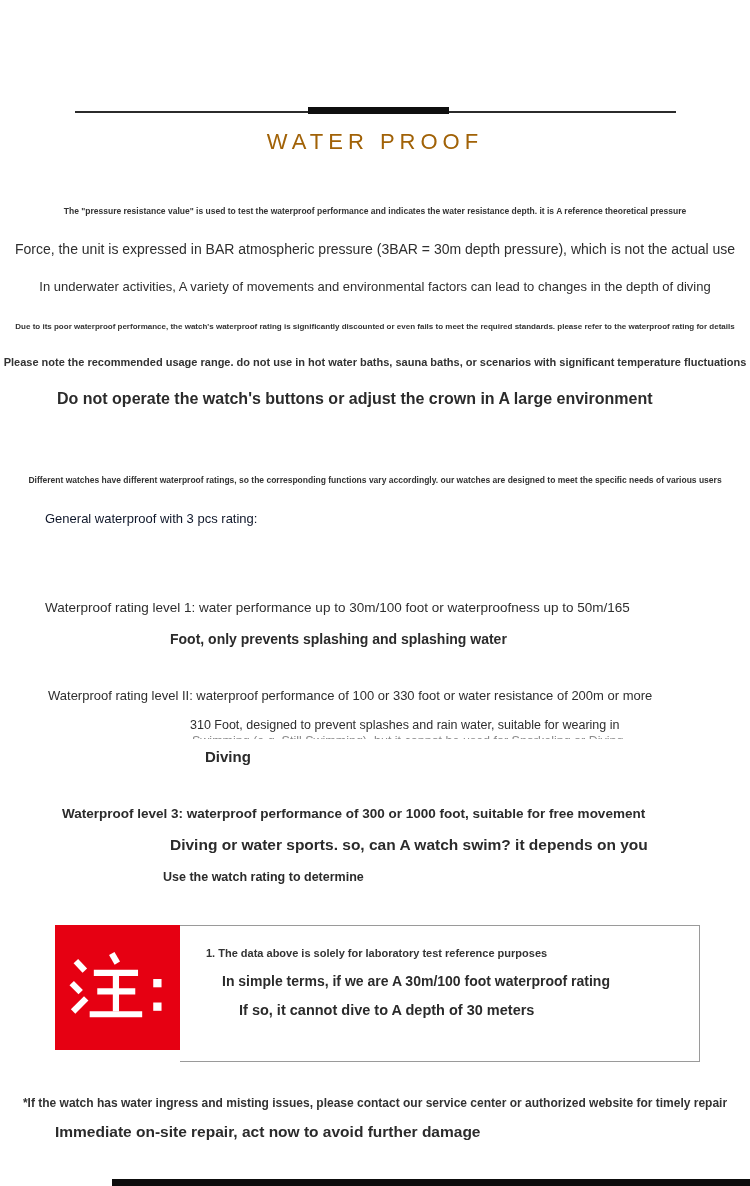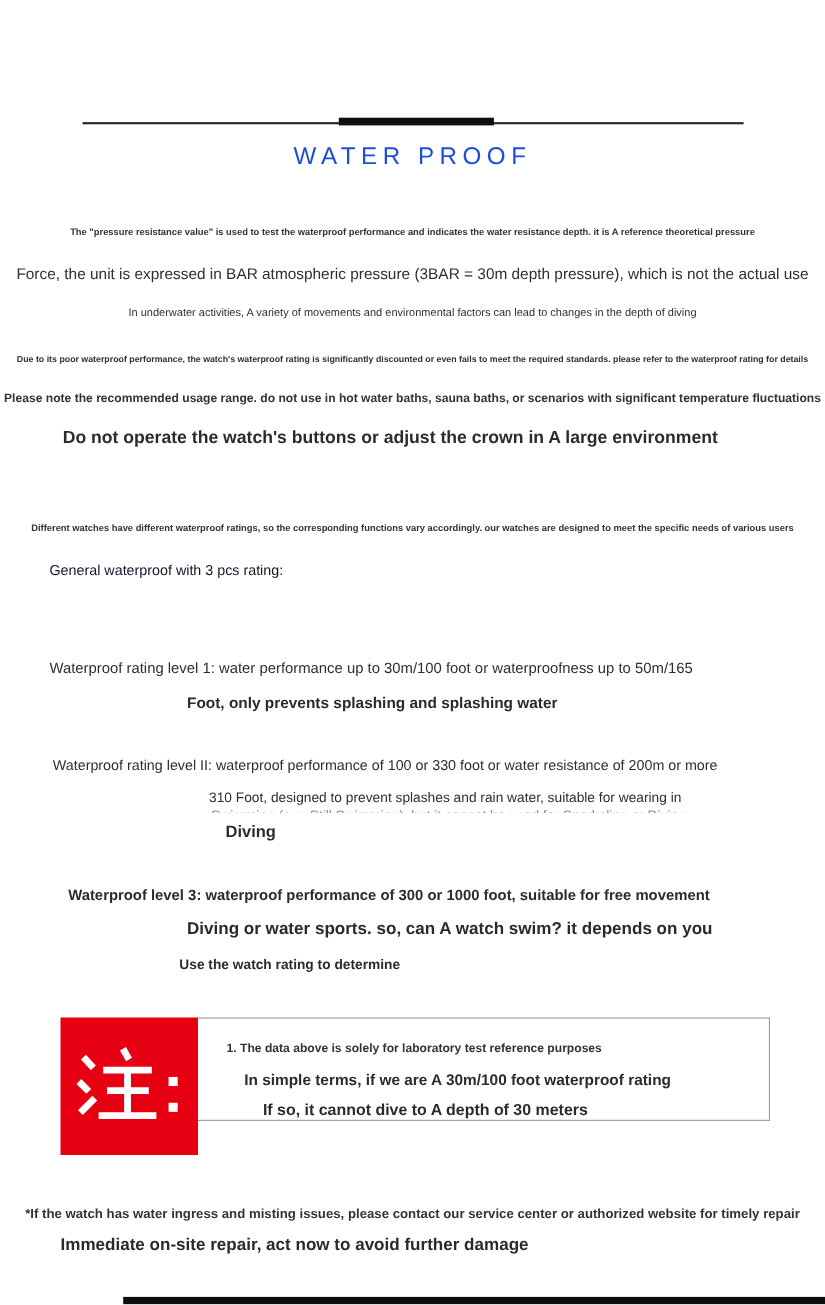--- a/index.html
+++ b/index.html
@@ -11,46 +11,46 @@
   }
   .abs { position:absolute; }
 
   .page-title { top:64px; left:0; width:100%; text-align:center;
     font-size:17px; font-weight:700; color:#1d1d1d; }
 
   .divider-thin { top:111px; left:75px; width:601px; height:2px; background:#2b2b2b; }
   .divider-thick { top:107px; left:308px; width:141px; height:7px; background:#0f0f0f; }
 
   .watermark { top:129px; left:0; width:100%; text-align:center;
-    font-size:22px; font-weight:300; letter-spacing:5px; color:#1d4ed8; }
+    font-size:22px; font-weight:300; letter-spacing:5px; color:#a16207; }
 
   .t-i1 { top:206px; left:0; width:100%; text-align:center; font-size:8.5px; font-weight:700; color:#333; }
   .t-i2 { top:241px; left:0; width:100%; text-align:center; font-size:14px; color:#2e2e2e; }
-  .t-i3 { top:279px; left:0; width:100%; text-align:center; font-size:10px; color:#2e2e2e; }
+  .t-i3 { top:279px; left:0; width:100%; text-align:center; font-size:13px; color:#2e2e2e; }
   .t-i4 { top:322px; left:0; width:100%; text-align:center; font-size:8px; font-weight:700; color:#333; }
   .t-i5 { top:356px; left:0; width:100%; text-align:center; font-size:11px; font-weight:600; color:#333; }
   .t-i6 { top:390px; left:57px; font-size:16px; font-weight:700; color:#2b2b2b;text-align:right; }
 
   .t-note { top:475px; left:0; width:100%; text-align:center; font-size:8.5px; font-weight:700; color:#333; }
   .t-head { top:511px; left:45px; font-size:13px; color:#0f172a; }
 
   .t-l1a { top:600px; left:45px; font-size:13.5px; color:#2e2e2e; }
   .t-l1b { top:631px; left:170px; font-size:14px; font-weight:700; color:#2b2b2b; }
 
   .t-l2a { top:688px; left:48px; font-size:13px; color:#2e2e2e; }
   .t-l2b { top:718px; left:190px; font-size:12.5px; color:#2e2e2e; }
   .t-clip { top:734px; left:192px; width:460px; height:5px; overflow:hidden;
     font-size:12.5px; color:#8a8a8a; }
   .t-l2c { top:748px; left:205px; font-size:15px; font-weight:700; color:#2b2b2b; }
 
   .t-l3a { top:806px; left:62px; font-size:13.5px; font-weight:700; color:#2b2b2b; }
   .t-l3b { top:836px; left:170px; font-size:15.5px; font-weight:700; color:#2b2b2b; }
   .t-l3c { top:870px; left:163px; font-size:12.5px; font-weight:700; color:#2b2b2b; }
 
-  .note-box { top:925px; left:55px; width:645px; height:94px; display:flex; }
+  .note-box { top:925px; left:55px; width:645px; height:137px; display:flex; }
   .note-badge { width:125px; height:125px; background:#e60012;
     display:flex; align-items:center; justify-content:center; }
   .note-content { flex:1; border:1px solid #9a9a9a; border-left:none;
     padding:21px 8px 0 26px; }
   .nb1 { font-size:11px; font-weight:600; color:#333; }
   .nb2 { font-size:14px; font-weight:700; color:#2b2b2b; margin-top:14px; margin-left:16px; }
   .nb3 { font-size:14.5px; font-weight:700; color:#2b2b2b; margin-top:13px; margin-left:33px; }
 
   .t-f1 { top:1096px; left:0; width:100%; text-align:center; font-size:12px; font-weight:600; color:#333; }
   .t-f2 { top:1123px; left:55px; font-size:15.5px; font-weight:700; color:#2b2b2b; }

